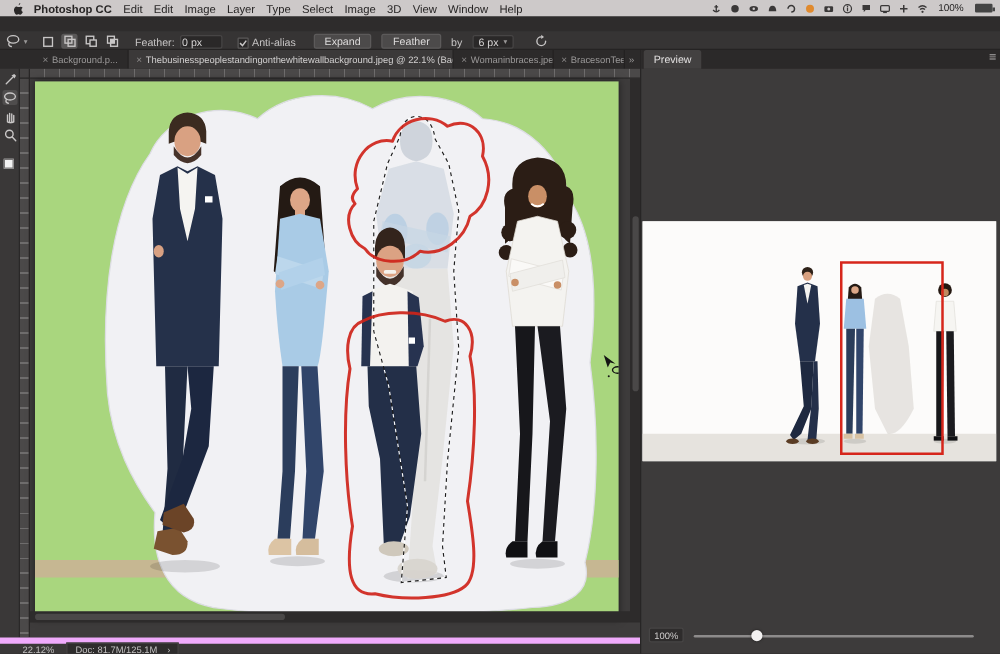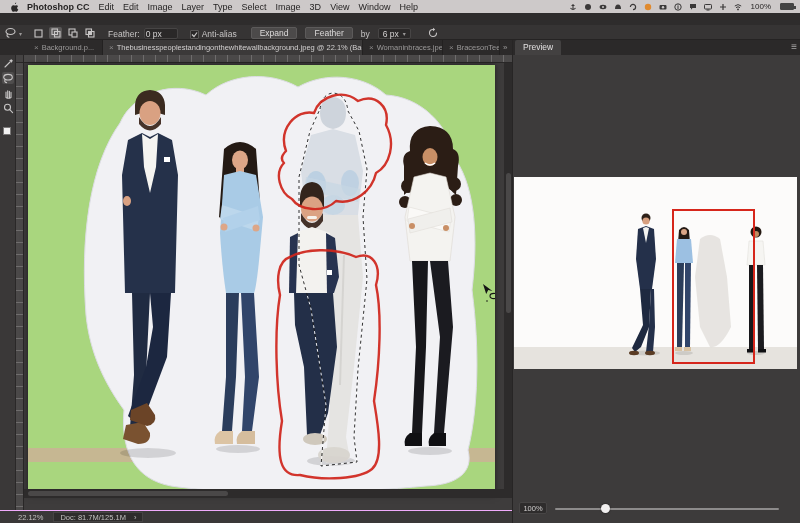--- a/index.html
+++ b/index.html
@@ -97,21 +97,21 @@
     background:#2d2b2b; }
   .hscroll .thumb { position:absolute; left:4px; top:2px; width:200px; height:5px;
     background:#4a4848; border-radius:3px; }
   .vscroll { position:absolute; right:0; top:8px; width:8px; height:434px;
     background:#2d2b2b; }
   .vscroll .thumb { position:absolute; left:1.5px; top:110px; width:5px; height:140px;
     background:#4a4848; border-radius:3px; }
 
   
   .docstatus { position:absolute; left:0; top:510px; width:512px; height:13px;
-    background:#3a3838; border-top:1px solid #f0abfc; display:flex;
+    background:#3a3838; border-top:5px solid #f0abfc; display:flex;
     align-items:center; font-size:7.5px; color:#c2c0c0; padding-left:18px; gap:10px; }
   .doc-box { background:#2e2c2c; border:1px solid #454343; height:10px;
     line-height:9px; padding:0 6px; display:flex; gap:8px; align-items:center; }
 
   
   .panel { position:absolute; left:512px; top:40px; width:288px; height:483px;
     background:#3d3b3b; border-left:1px solid #272525; }
   .panel-header { position:absolute; left:0; top:0; width:288px; height:15px;
     background:#2b2929; }
   .panel-tab { position:absolute; left:2px; top:0; height:15px; background:#434141;

